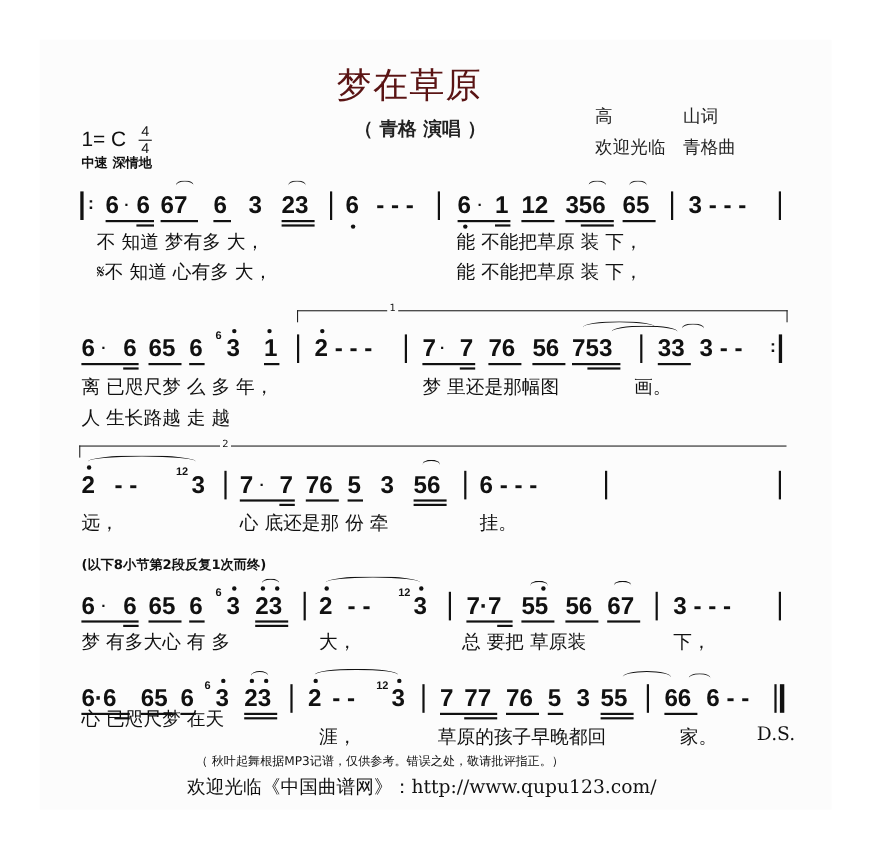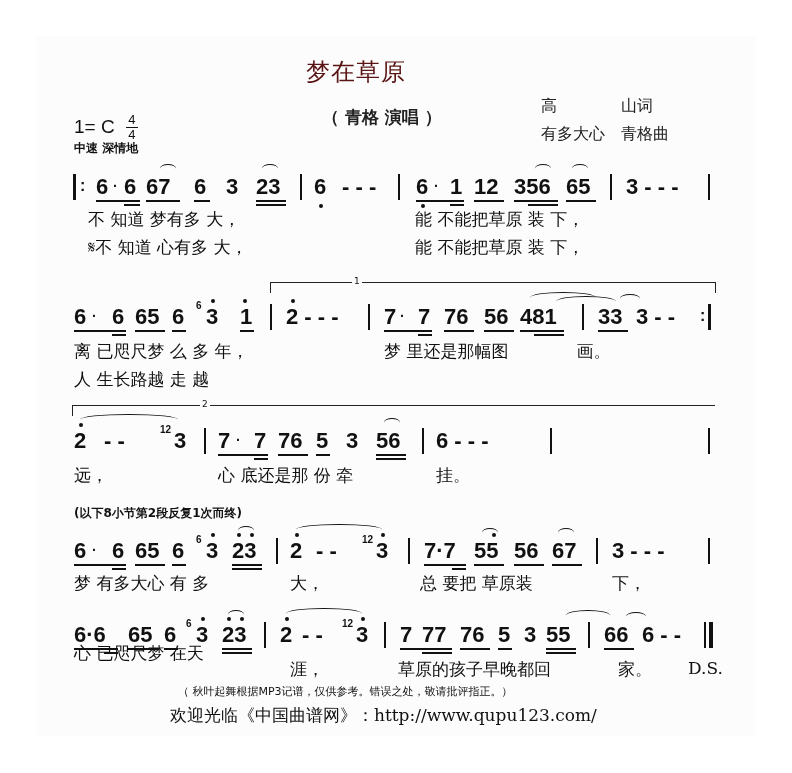--- a/index.html
+++ b/index.html
@@ -1,19 +1,19 @@
 <!DOCTYPE html>
 <html><head>
   <meta charset="utf-8">
   <style>
     html, body { margin:0; padding:0; background:#ffffff; }
     body { width:792px; height:773px; position:relative; overflow:hidden; font-family:"DejaVu Sans", sans-serif; color:#111; }
     .page { position:absolute; left:36px; top:36px; width:720px; height:700px; background:#fcfcfc; }
     .abs { position:absolute; white-space:nowrap; }
-    .title { left:306px; top:56px; font-size:24px; color:#5a1414; letter-spacing:1px; font-weight:normal; }
+    .title { left:306px; top:56px; font-size:32px; color:#5a1414; letter-spacing:1px; font-weight:normal; }
     .singer { left:322px; top:106px; font-size:17px; font-weight:bold; color:#222; }
     .credit { font-family:"DejaVu Serif", serif; font-size:16px; color:#222; }
     .key { left:74px; top:114px; font-size:19px; font-family:"Liberation Sans", sans-serif; }
     .frac { display:inline-block; vertical-align:middle; text-align:center; font-size:13px; line-height:12px; margin-left:6px; }
     .frac span { display:block; }
     .frac .bar { border-top:1px solid #111; width:12px; margin:1px auto; }
     .tempo { left:74px; top:140px; font-size:12px; font-weight:bold; }
     .row { position:absolute; left:0; width:792px; height:40px; }
     .n { position:absolute; font-family:"Liberation Sans", sans-serif; font-weight:bold; font-size:22px; top:0; }
     .ul { position:absolute; height:2px; background:#111; }
@@ -31,21 +31,21 @@
     .footer2 { left:170px; top:704px; font-size:17px; font-family:"DejaVu Serif", serif; }
   </style>
 </head>
 <body>
 
 <div class="page"></div>
 
 <div class="abs title">梦在草原</div>
 <div class="abs singer">（ 青格 演唱 ）</div>
 <div class="abs credit" style="left:541px;top:96px;">高　　　　山词</div>
-<div class="abs credit" style="left:541px;top:124px;">有多大心　青格曲</div>
+<div class="abs credit" style="left:541px;top:124px;">欢迎光临　青格曲</div>
 <div class="abs key">
   <span>1= C</span>
   <span class="frac">
     <span>4</span>
     <span class="bar"></span>
     <span>4</span>
   </span>
 </div>
 <div class="abs tempo">中速  深情地</div>
 
@@ -116,21 +116,21 @@
   <div class="ul" style="left:240px;top:26px;width:14px;"></div>
   <div class="bl" style="left:270px;"></div>
   <div class="n" style="left:286px;">2 - - -</div>
   <div class="dotab" style="left:291px;top:-5px;"></div>
   <div class="bl" style="left:368px;"></div>
   <div class="n" style="left:384px;">7</div>
   <div class="n" style="left:400px;font-size:14px;top:4px;">·</div>
   <div class="n" style="left:418px;">7</div>
   <div class="n" style="left:444px;">76</div>
   <div class="n" style="left:484px;">56</div>
-  <div class="n" style="left:520px;">481</div>
+  <div class="n" style="left:520px;">753</div>
   <div class="arc" style="left:530px;top:-12px;width:66px;height:10px;"></div>
   <div class="arc" style="left:556px;top:-8px;width:60px;height:10px;"></div>
   <div class="ul" style="left:384px;top:26px;width:48px;"></div>
   <div class="ul" style="left:418px;top:30px;width:14px;"></div>
   <div class="ul" style="left:444px;top:26px;width:30px;"></div>
   <div class="ul" style="left:484px;top:26px;width:30px;"></div>
   <div class="ul" style="left:520px;top:26px;width:44px;"></div>
   <div class="ul" style="left:534px;top:30px;width:30px;"></div>
   <div class="bl" style="left:582px;"></div>
   <div class="n" style="left:598px;">33</div>

